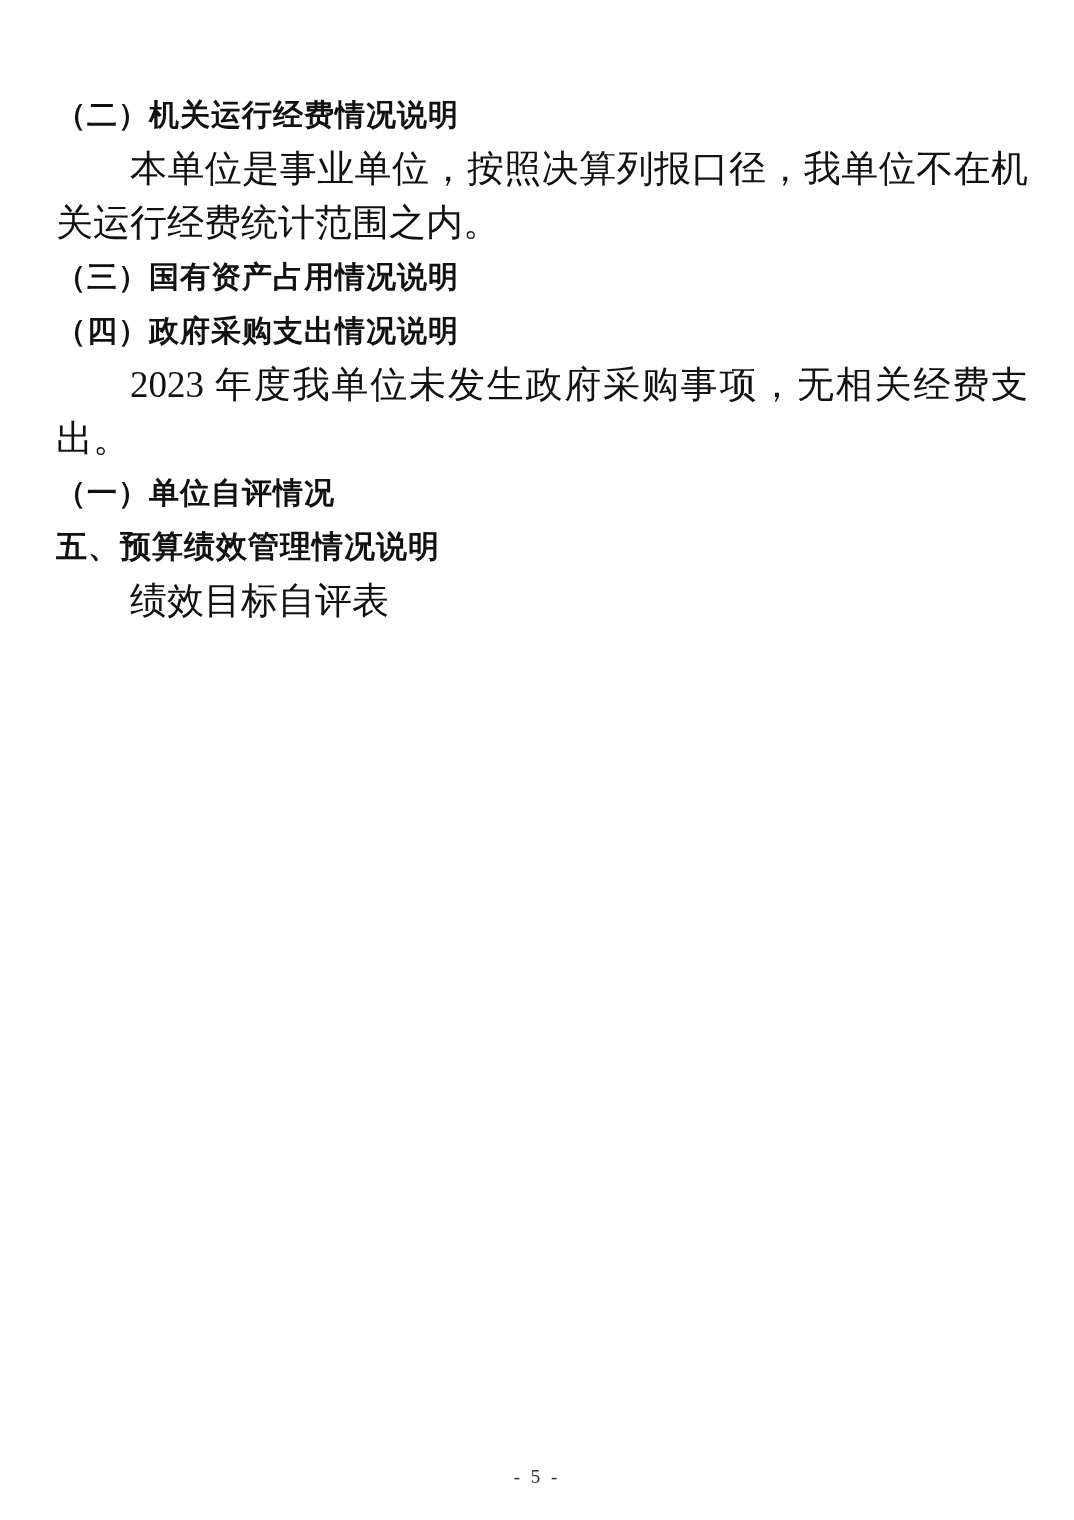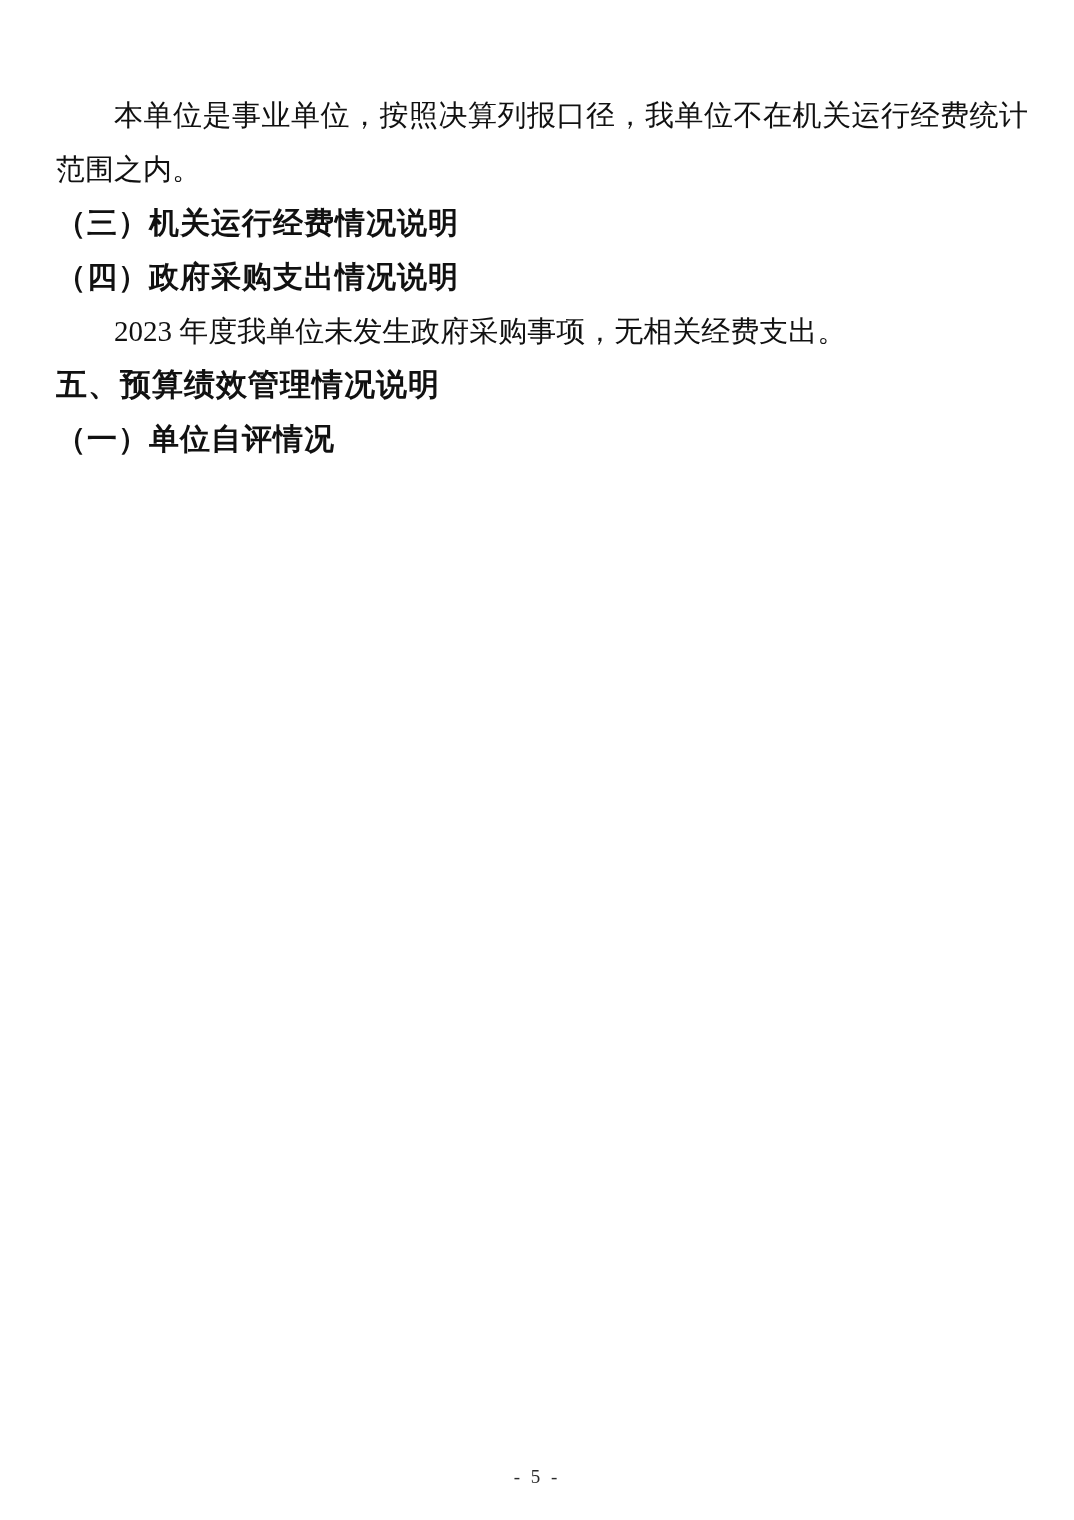--- a/index.html
+++ b/index.html
@@ -13,21 +13,21 @@
     height: 1520px;
     background: #ffffff;
     box-sizing: border-box;
     padding: 88px 46px 0 56px;
     overflow: hidden;
     font-family: "Liberation Serif", serif;
     color: #111111;
   }
   .block {
     margin: 0;
-    font-size: 29px;
+    font-size: 37px;
     line-height: 54px;
   }
   
   .h2 {
     font-weight: 700;
     font-size: 30px;
     letter-spacing: 1px;
   }
   
   .h1 {
@@ -57,32 +57,34 @@
     letter-spacing: 3px;
     color: #2a2a2a;
     font-family: "Liberation Serif", serif;
   }
 </style>
 </head>
 <body>
 
 <div class="page">
 
+  <p class="block h2">（二）机关运行经费情况说明</p>
 
   <p class="block para">本单位是事业单位，按照决算列报口径，我单位不在机关运行经费统计范围之内。</p>
 
-  <p class="block h2">（三）机关运行经费情况说明</p>
+  <p class="block h2">（三）国有资产占用情况说明</p>
 
 
   <p class="block h2">（四）政府采购支出情况说明</p>
 
   <p class="block para">2023 年度我单位未发生政府采购事项，无相关经费支出。</p>
 
+  <p class="block h2">（一）单位自评情况</p>
+
   <p class="block h1">五、预算绩效管理情况说明</p>
 
-  <p class="block h2">（一）单位自评情况</p>
 
-
+  <p class="block single">绩效目标自评表</p>
 
 
   <div class="footer">- 5 -</div>
 
 </div>
 
 </body></html>

